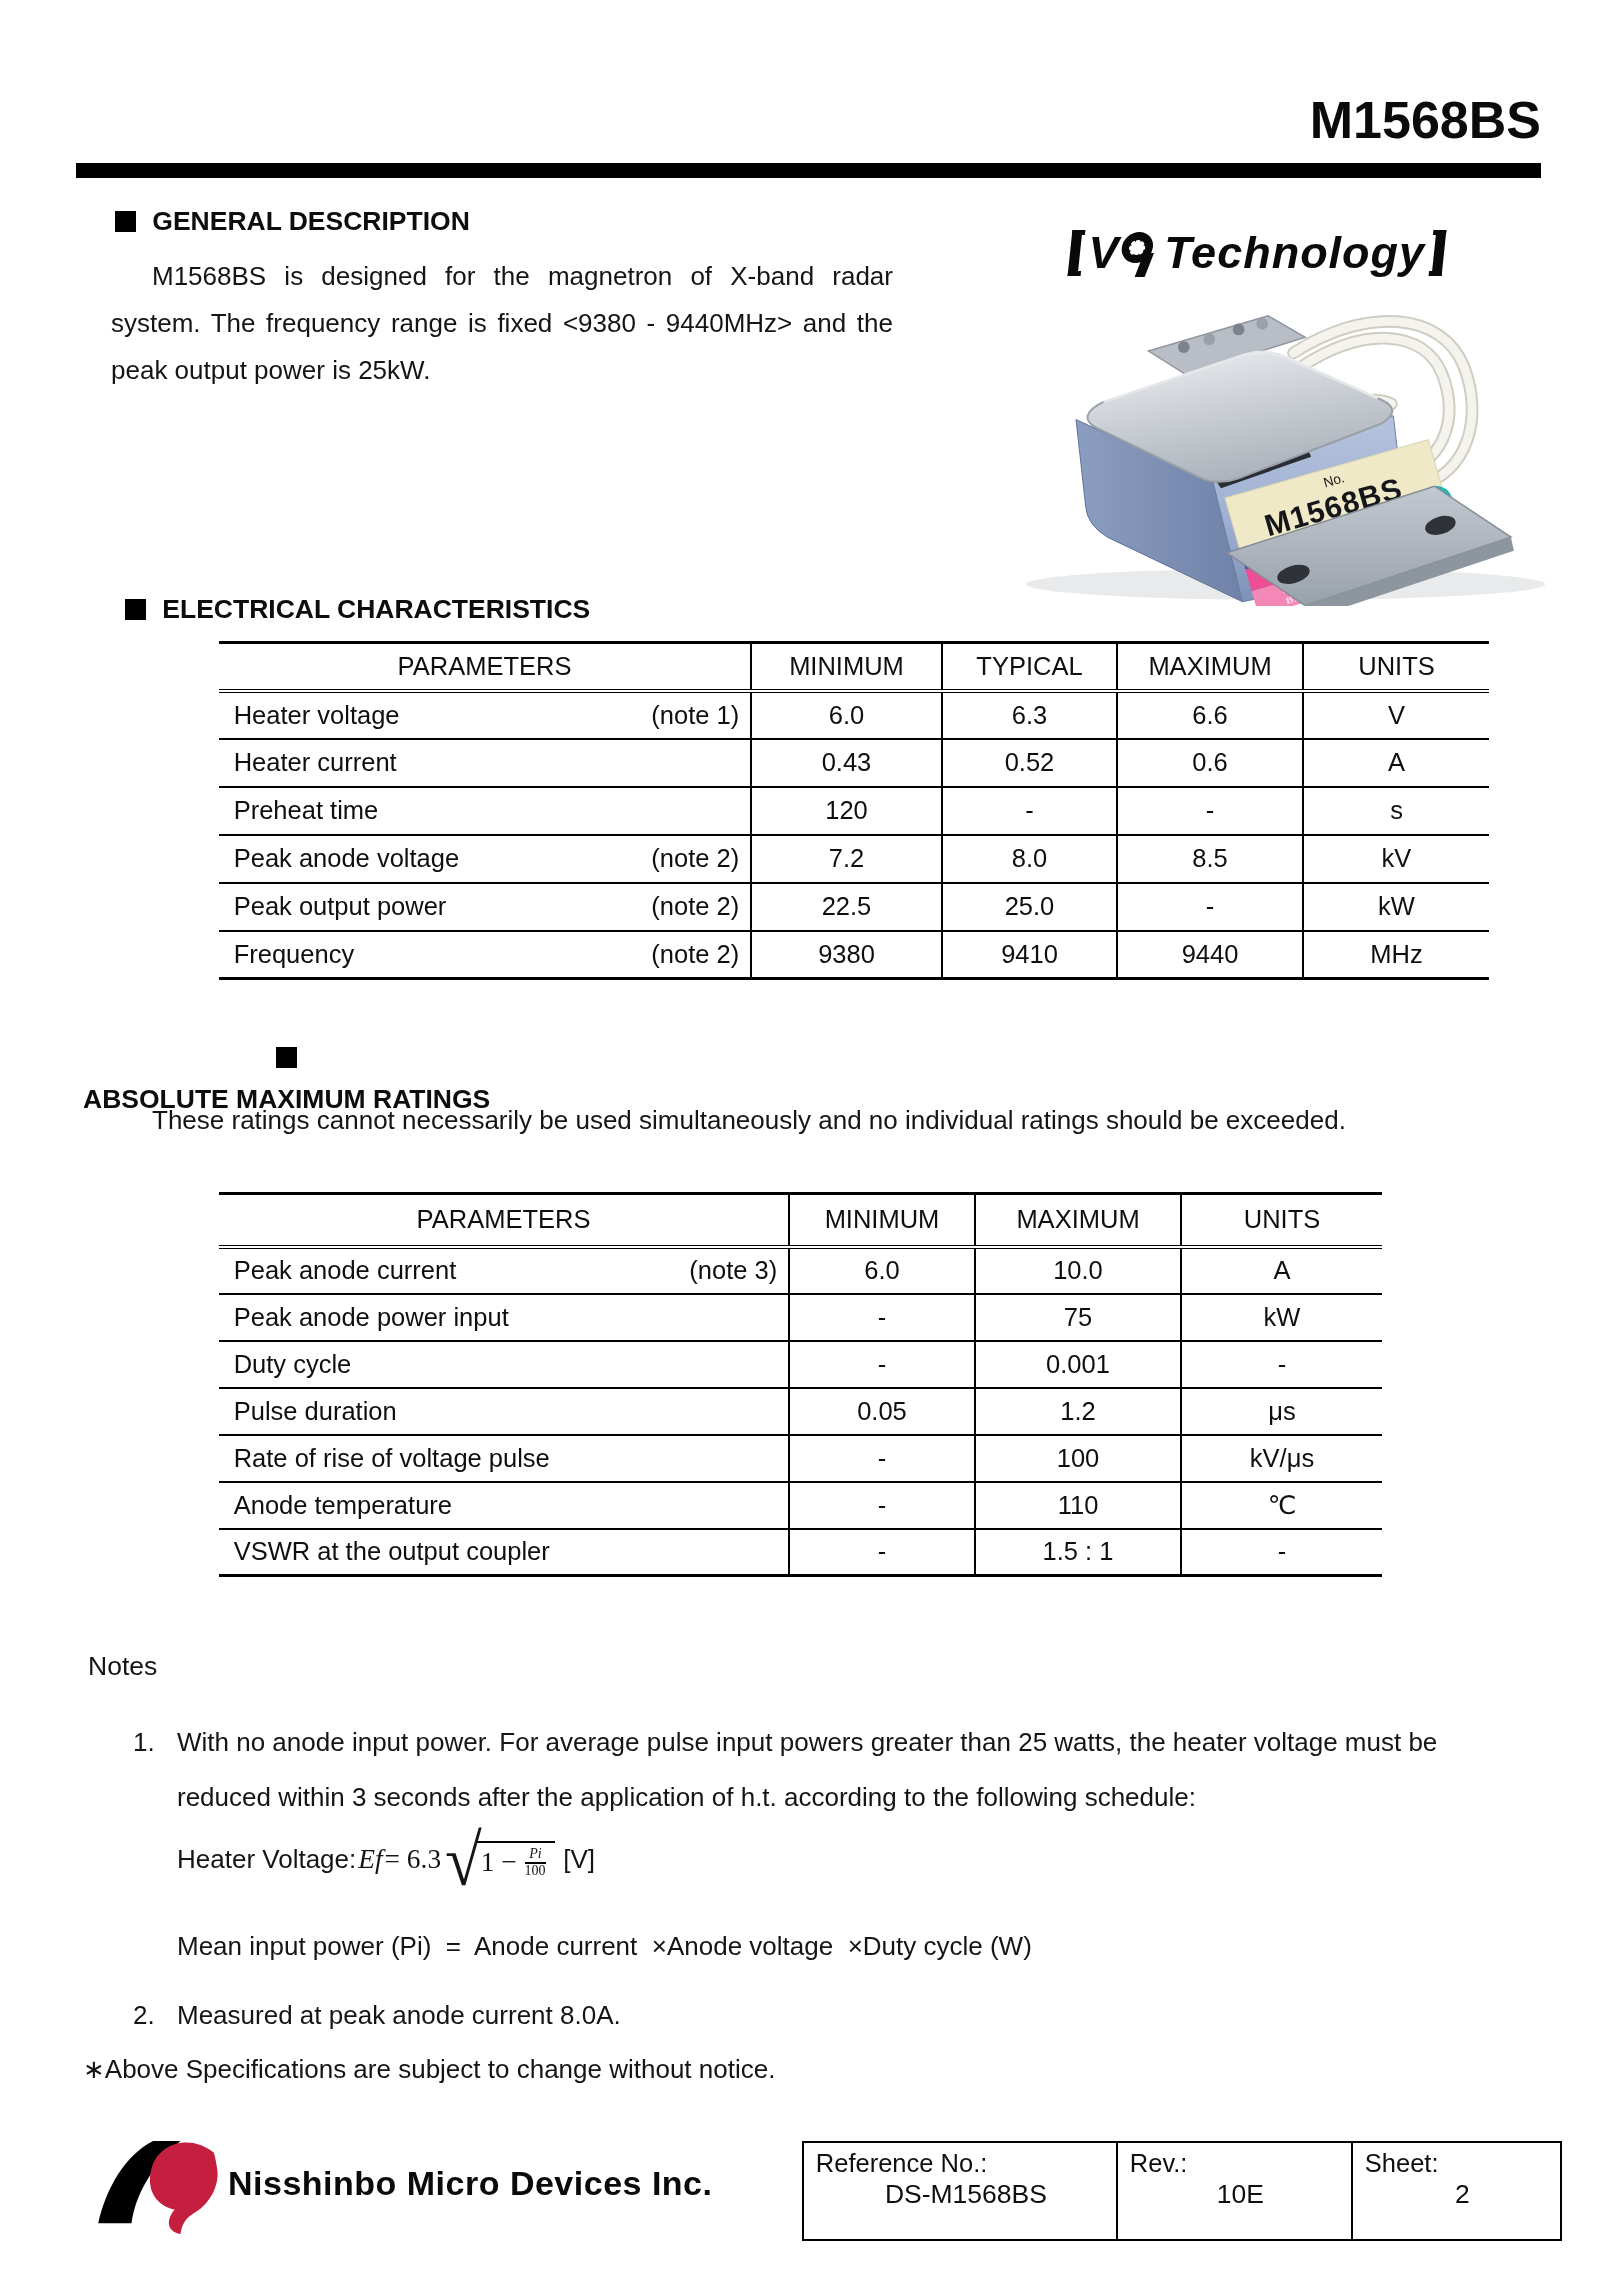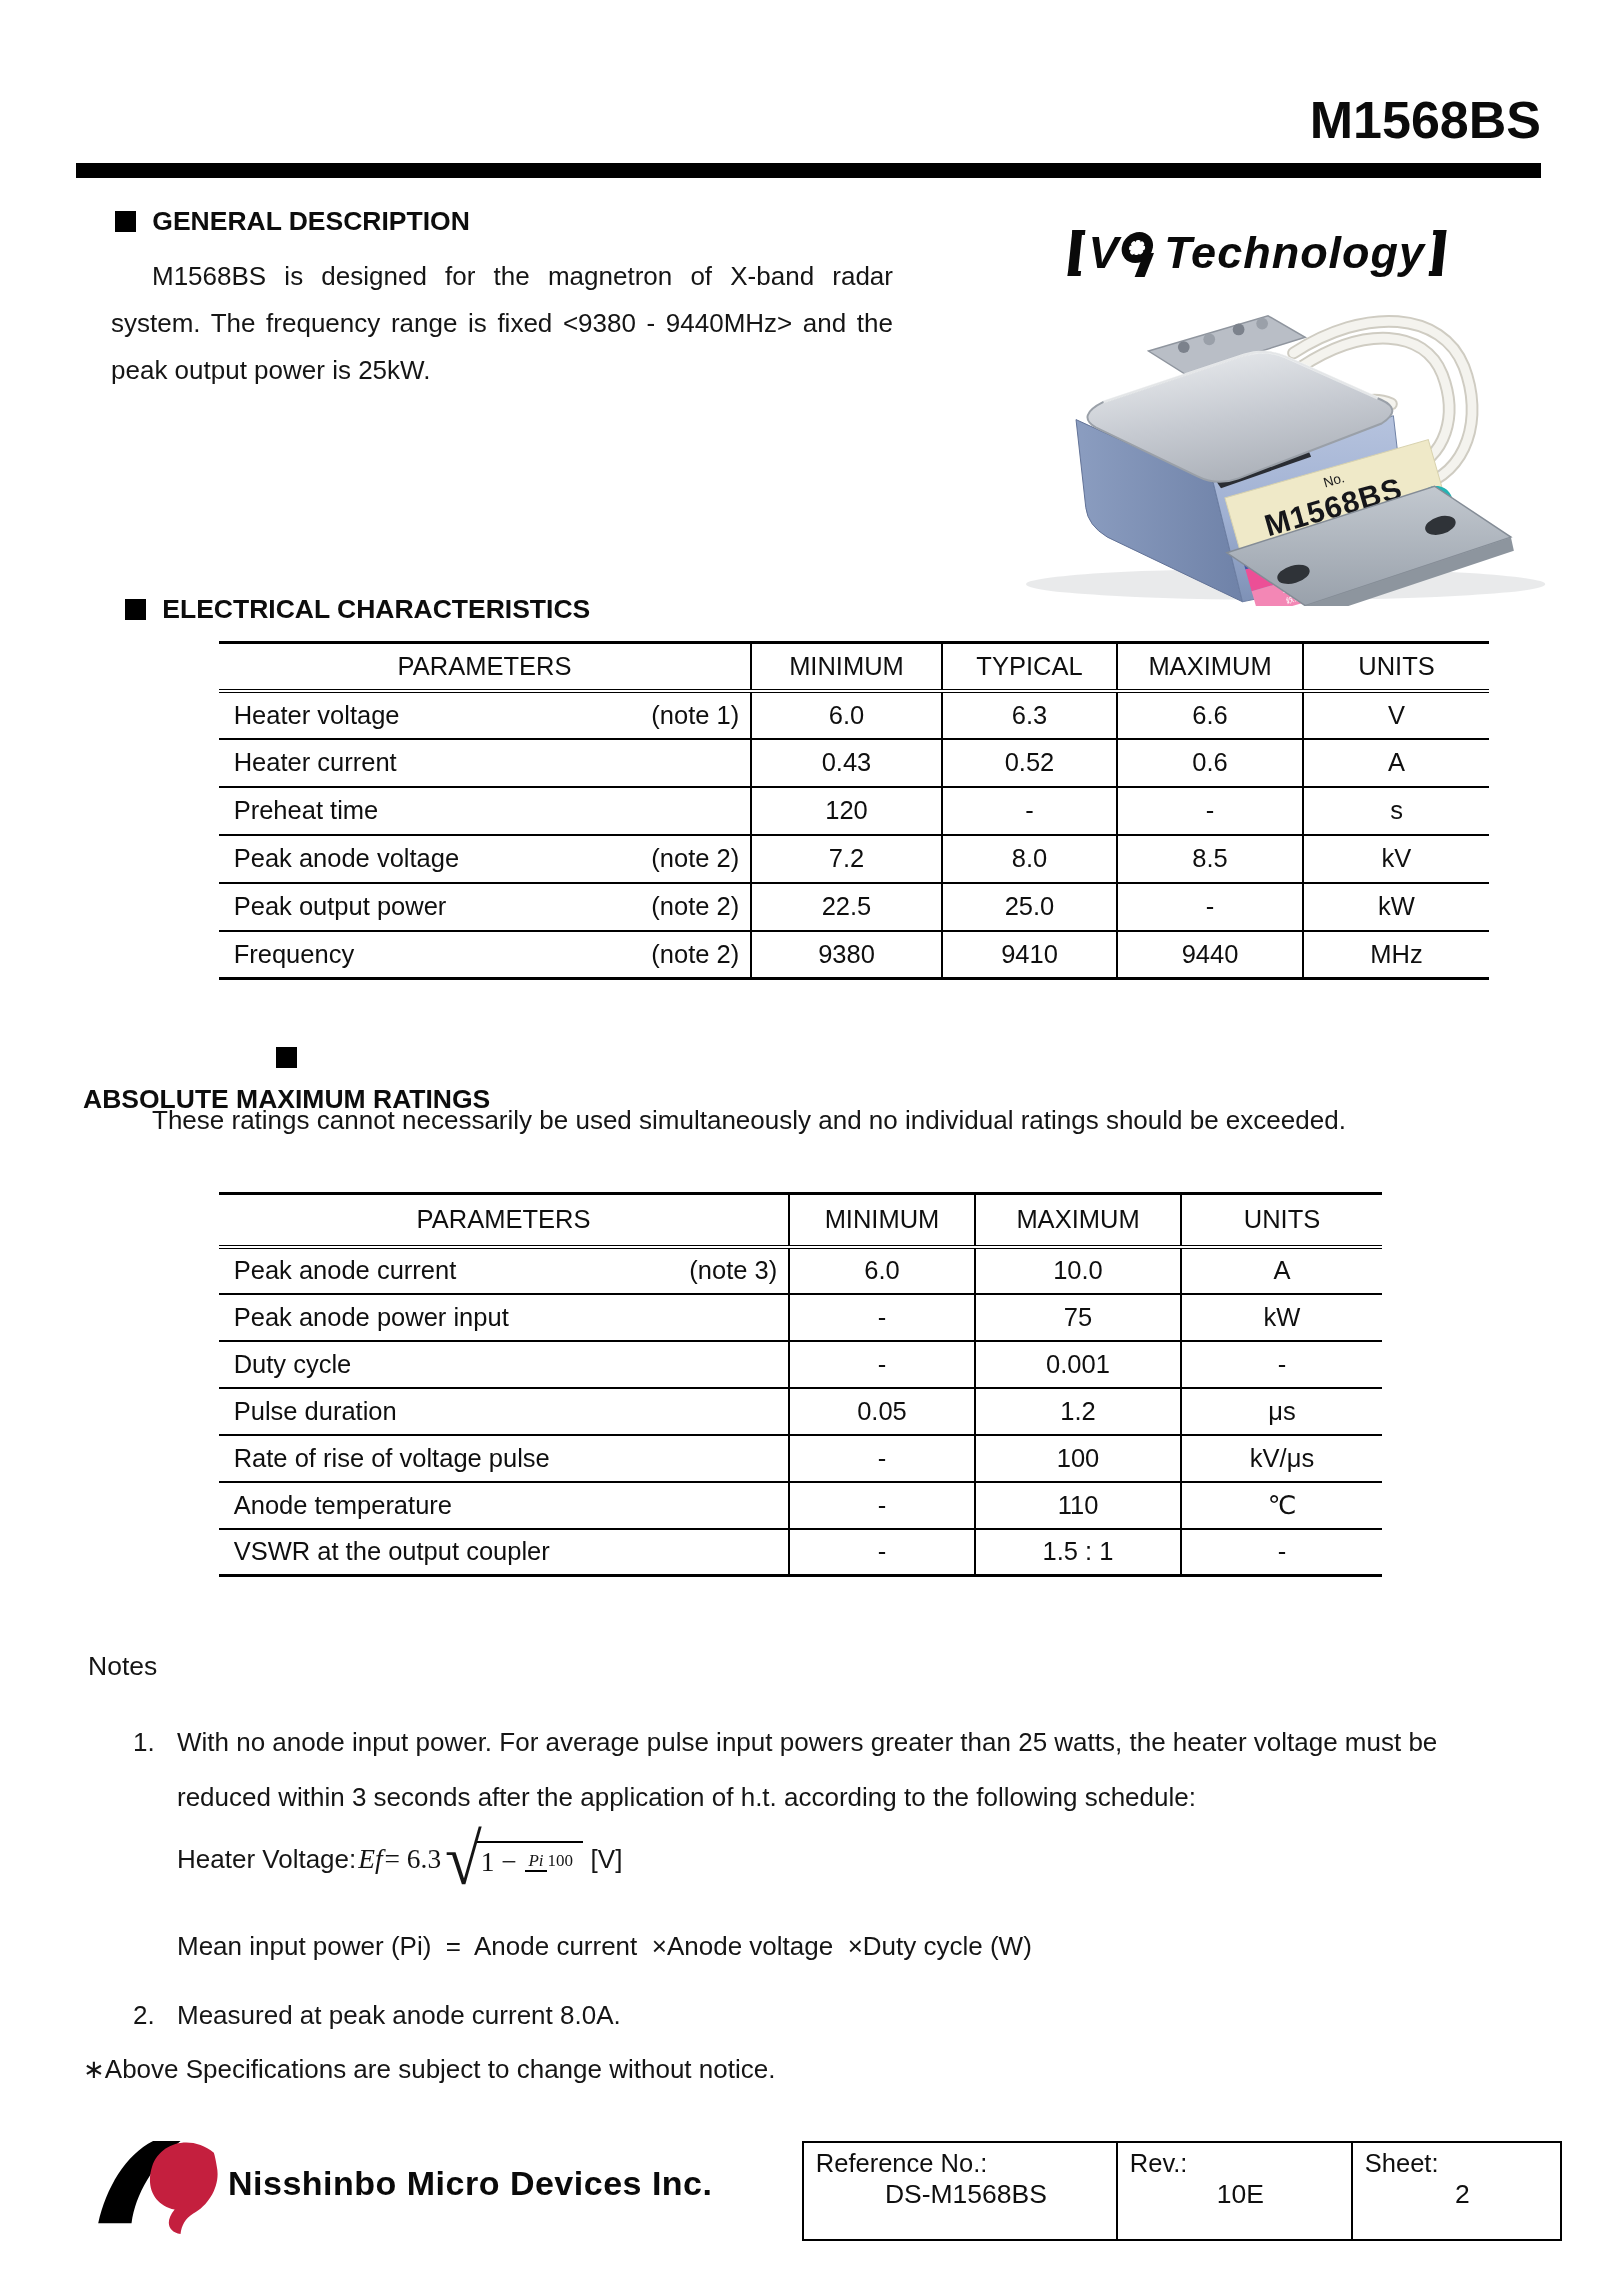--- a/index.html
+++ b/index.html
@@ -61,21 +61,21 @@
   .footnote{top:2054px;left:83px;font-size:26px;white-space:pre-wrap;color:#151515;}
 
   
   .formula{top:1841px;left:177px;display:flex;align-items:center;font-size:26px;color:#151515;}
   .serif{font-family:"Liberation Serif","DejaVu Serif",serif;}
   .it{font-style:italic;text-align:center;}
   .f-eq{font-size:27.4px;margin-left:2px;}
   .rad{font-size:67px;font-weight:300;line-height:0;margin:0 -4.9px 0 3.9px;transform:scaleY(1.08);}
   .radicand{display:inline-flex;align-items:center;border-top:2.9px solid #000;padding:3.9px 9.8px 0 3.9px;
             font-size:27.4px;gap:7.8px;}
-  .frac{display:inline-flex;flex-direction:row;align-items:flex-start;font-size:17px;line-height:1.05;}
+  .frac{display:inline-flex;flex-direction:column;align-items:flex-end;font-size:14px;line-height:1.05;}
   .frac .num{font-style:italic;padding:0 3.9px;border-bottom:2px solid #000;}
   .f-unit{margin-left:7.8px;}
 
   
   .flogo{top:2137px;left:96px;}
   .company{top:2164px;left:228px;font-size:34px;font-weight:700;color:#0a0a0a;letter-spacing:0.5px;}
   .ref-table{top:2141px;left:802px;width:758px;font-size:25.5px;color:#0f0f0f;}
   .ref-table td{border:2.9px solid #000;vertical-align:top;padding:5.9px 0 9.8px 11.8px;height:98px;box-sizing:border-box;}
   .ref-label{display:block;text-align:left;font-size:25.5px;}
   .ref-value{display:block;text-align:center;font-size:26.5px;margin-top:1px;}

